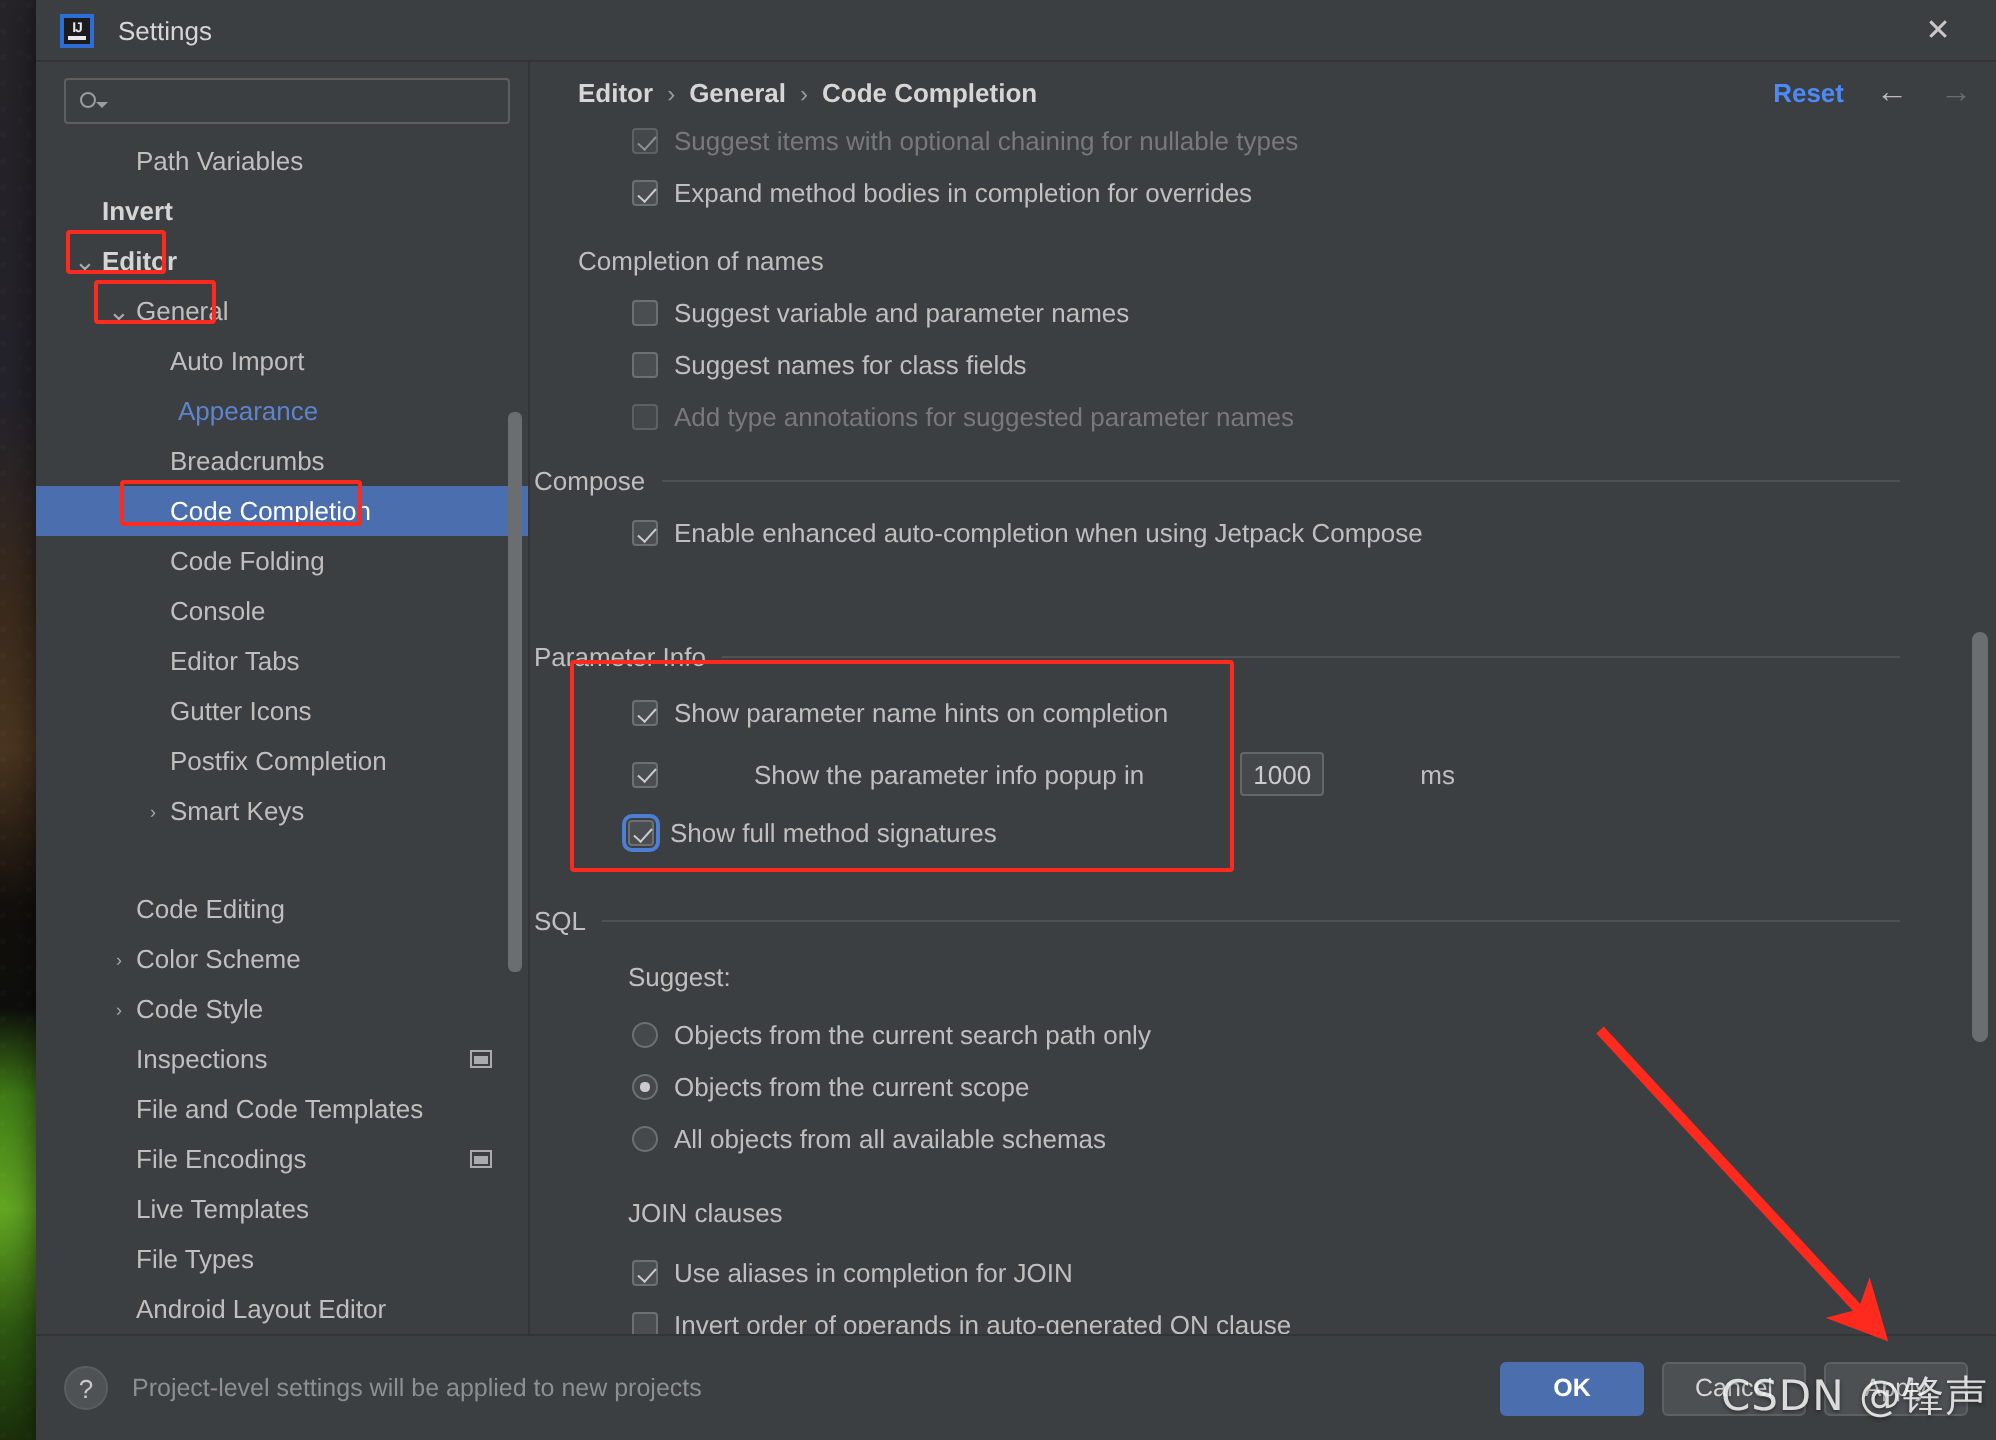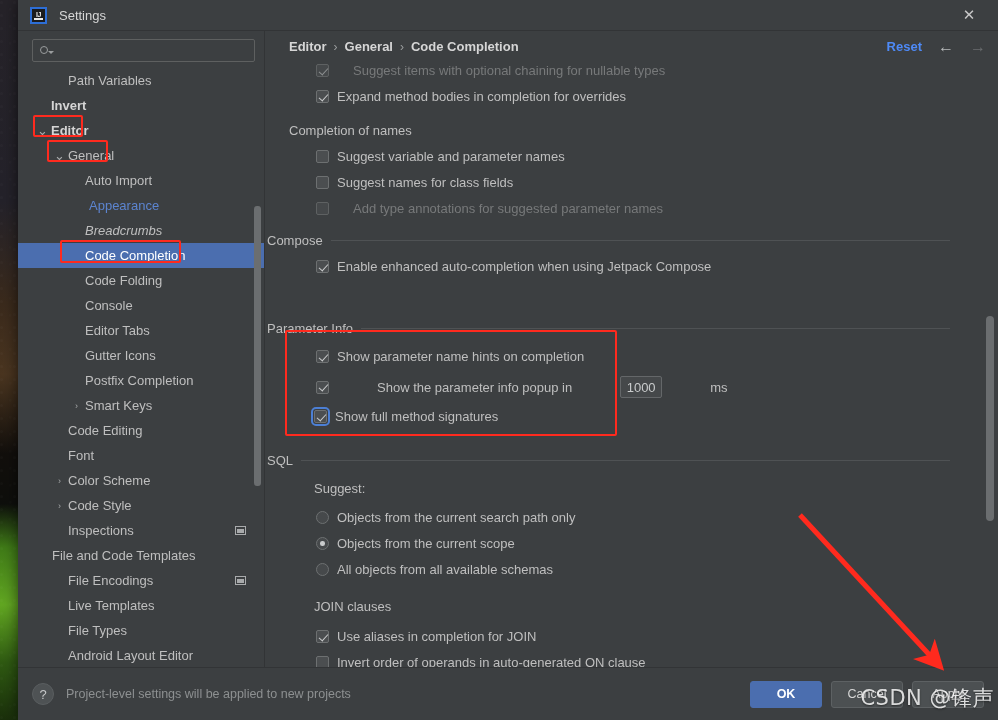--- a/index.html
+++ b/index.html
@@ -259,21 +259,21 @@
 
   .row {
     display: flex;
     align-items: center;
     min-height: 21px;
     margin-bottom: 5px;
     font-size: 13px;
     color: #bfbfbf;
   }
   .row.indent { padding-left: 27px; }
-  .row.disabled { color: #77797a; gap: 16px; }
+  .row.disabled { color: #77797a; }
   .plain-label { font-size: 13px; color: #bfbfbf; }
 
   
   .cb {
     width: 13px; height: 13px;
     flex: 0 0 13px;
     border: 1px solid #6d7071;
     background: #4b4e50;
     border-radius: 2px;
     margin-right: 8px;
@@ -493,21 +493,21 @@
             <span class="lbl">General</span>
           </div>
           <div class="tree-row" style="padding-left: 52px;">
             <span class="arrow none"></span>
             <span class="lbl">Auto Import</span>
           </div>
           <div class="tree-row link" style="padding-left: 56px;">
             <span class="arrow none"></span>
             <span class="lbl">Appearance</span>
           </div>
-          <div class="tree-row" style="padding-left: 52px; font-style: italic;">
+          <div class="tree-row" style="padding-left: 52px;">
             <span class="arrow none"></span>
             <span class="lbl">Breadcrumbs</span>
           </div>
           <div class="tree-row selected" style="padding-left: 52px;">
             <span class="arrow none"></span>
             <span class="lbl">Code Completion</span>
           </div>
           <div class="tree-row" style="padding-left: 52px;">
             <span class="arrow none"></span>
             <span class="lbl">Code Folding</span>
@@ -525,42 +525,38 @@
             <span class="lbl">Gutter Icons</span>
           </div>
           <div class="tree-row" style="padding-left: 52px;">
             <span class="arrow none"></span>
             <span class="lbl">Postfix Completion</span>
           </div>
           <div class="tree-row" style="padding-left: 52px;">
             <span class="arrow">›</span>
             <span class="lbl">Smart Keys</span>
           </div>
-          <div class="tree-row" style="padding-left: 35px;">
+          <div class="tree-row" style="padding-left: 35px; margin-top: 24px;">
             <span class="arrow none"></span>
             <span class="lbl">Code Editing</span>
-          </div>
-          <div class="tree-row" style="padding-left: 35px;">
-            <span class="arrow none"></span>
-            <span class="lbl">Font</span>
           </div>
           <div class="tree-row" style="padding-left: 35px;">
             <span class="arrow">›</span>
             <span class="lbl">Color Scheme</span>
           </div>
           <div class="tree-row" style="padding-left: 35px;">
             <span class="arrow">›</span>
             <span class="lbl">Code Style</span>
           </div>
           <div class="tree-row" style="padding-left: 35px;">
             <span class="arrow none"></span>
             <span class="lbl">Inspections</span>
             <span class="badge"></span>
           </div>
-          <div class="tree-row" style="padding-left: 19px; align-items: center;">
+          <div class="tree-row" style="padding-left: 35px; align-items: center;">
             <span class="arrow none"></span>
             <span class="lbl">File and Code Templates</span>
           </div>
           <div class="tree-row" style="padding-left: 35px;">
             <span class="arrow none"></span>
             <span class="lbl">File Encodings</span>
             <span class="badge"></span>
           </div>
           <div class="tree-row" style="padding-left: 35px;">
             <span class="arrow none"></span>

